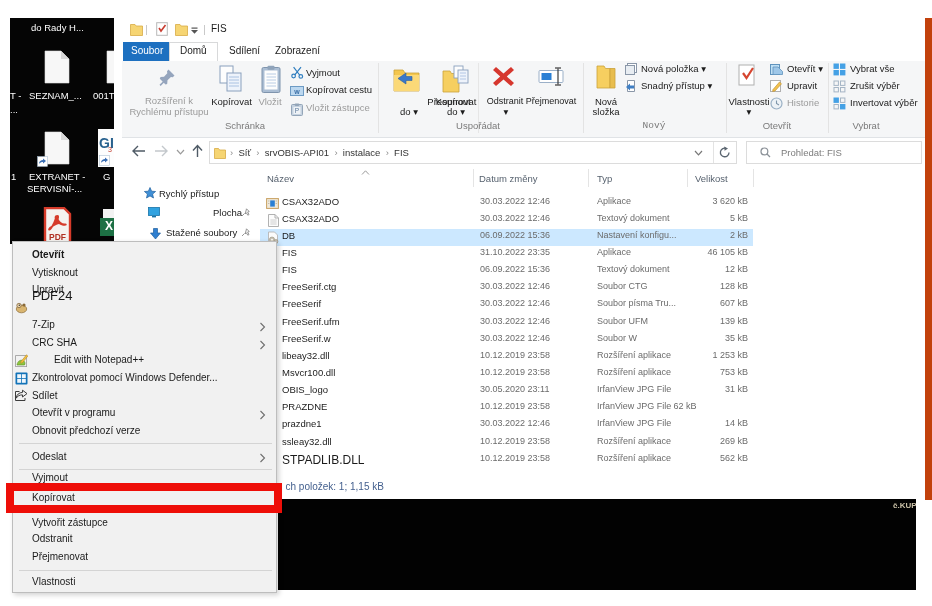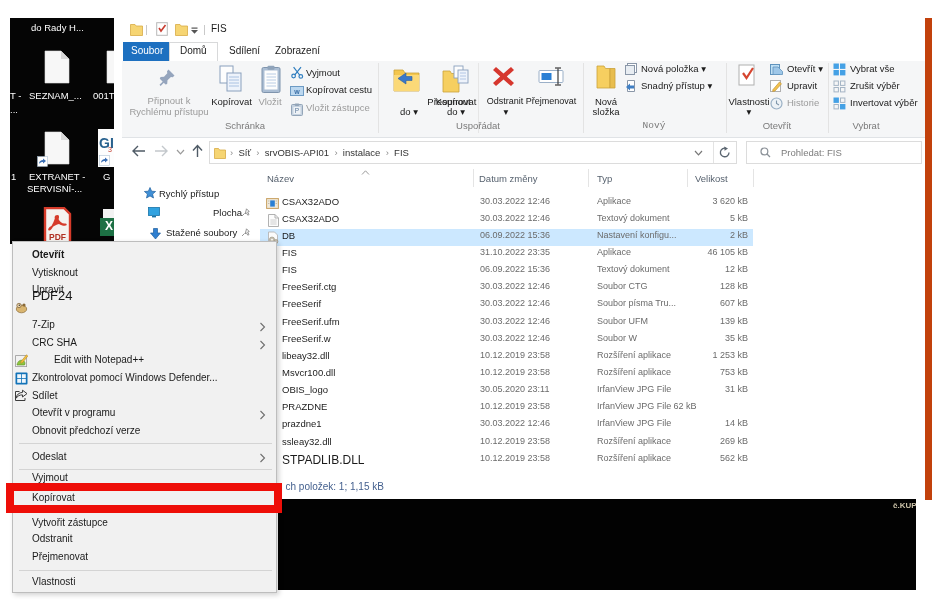--- a/index.html
+++ b/index.html
@@ -94,21 +94,21 @@
   <div class="abs" style="left:461px;top:45px;width:1px;height:70px;background:#e3e3e3;"></div>
   <div class="abs" style="left:604px;top:45px;width:1px;height:70px;background:#e3e3e3;"></div>
   <div class="abs" style="left:706px;top:45px;width:1px;height:70px;background:#e3e3e3;"></div>
 
   <svg class="abs" style="left:36px;top:50px;" width="18" height="20" viewBox="0 0 18 20">
     <g fill="#95a5bd">
         <path d="M10.5 1.5 L16.5 7.5 L14.8 9.2 L12.9 8.9 L9.5 12.3 L9.2 16 L7.5 16.5 L1.8 10.8 L2.5 9 L6 8.8 L9.3 5.3 L9 3.2 Z"></path>
         <rect x="1" y="14.5" width="6.5" height="1.6" transform="rotate(-45 4 15)"></rect>
       </g>
   </svg>
-  <div class="abs" style="left:7px;top:77px;width:80px;text-align:center;font-size:9.5px;color:#9b9b9b;">Připnout k</div>
+  <div class="abs" style="left:7px;top:77px;width:80px;text-align:center;font-size:9.5px;color:#9b9b9b;">Rozšíření k</div>
   <div class="abs" style="left:7px;top:87.5px;width:80px;text-align:center;font-size:9.5px;color:#9b9b9b;">Rychlému přístupu</div>
   <svg class="abs" style="left:97px;top:47px;" width="25" height="28" viewBox="0 0 25 28">
     <rect x="1" y="1" width="13" height="17" fill="#fdfdfd" stroke="#8aa0bd" stroke-width="1"></rect>
     <rect x="8" y="8" width="14" height="18" fill="#eef3fb" stroke="#8aa0bd" stroke-width="1"></rect>
     <g stroke="#aac2e2" stroke-width="1">
         <line x1="10" y1="12" x2="20" y2="12"></line>
         <line x1="10" y1="15" x2="20" y2="15"></line>
         <line x1="10" y1="18" x2="20" y2="18"></line>
         <line x1="10" y1="21" x2="20" y2="21"></line>
       </g>

